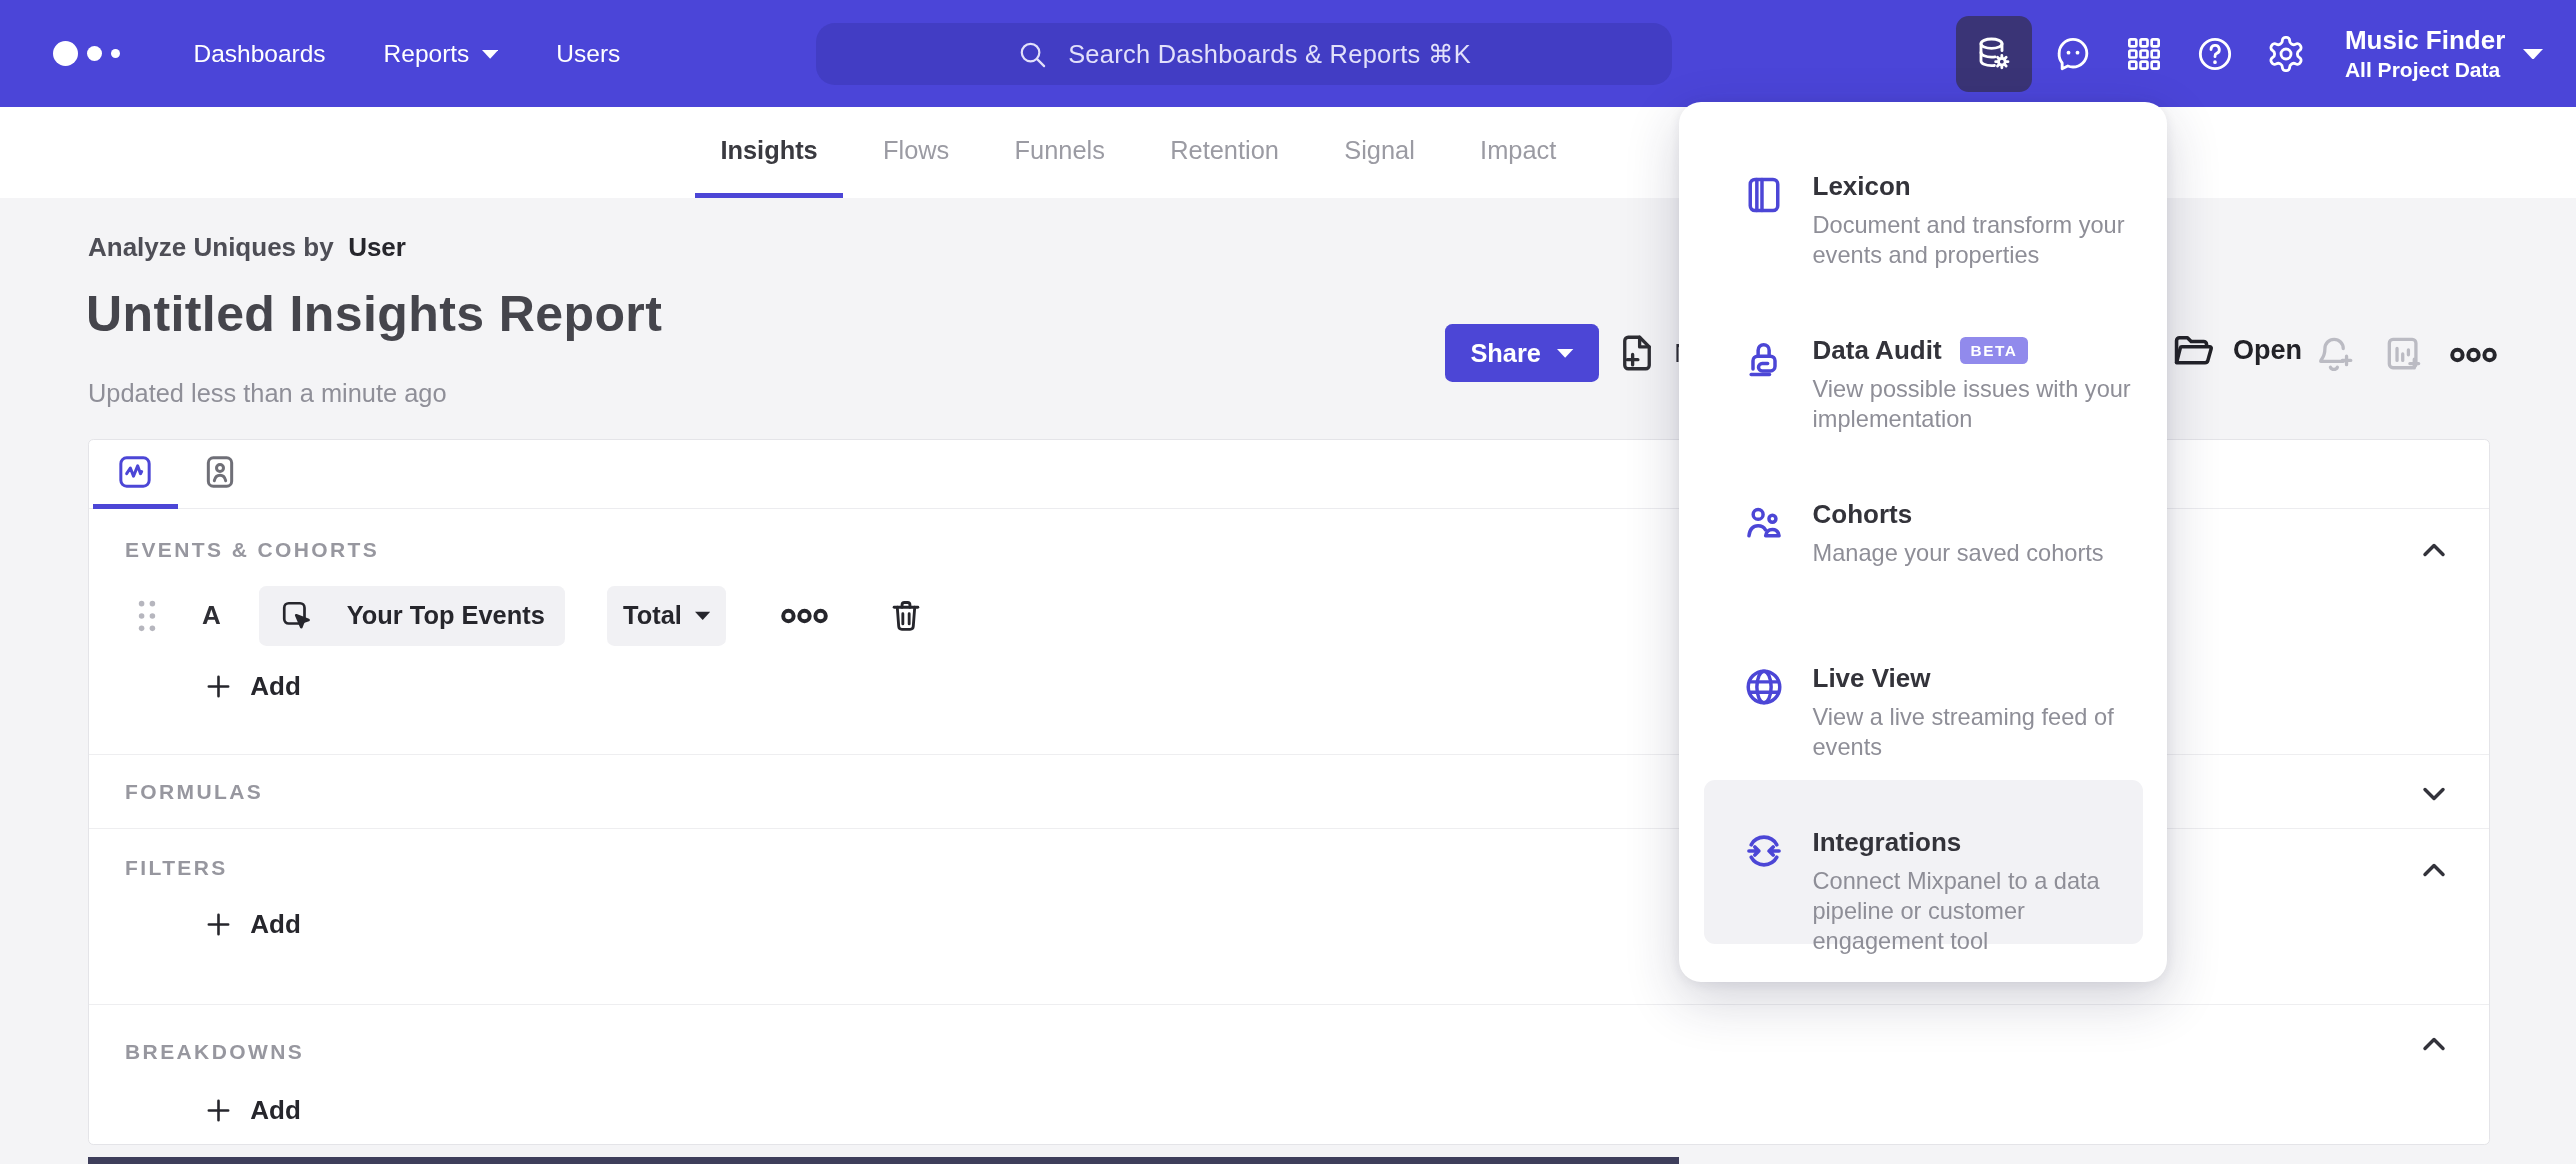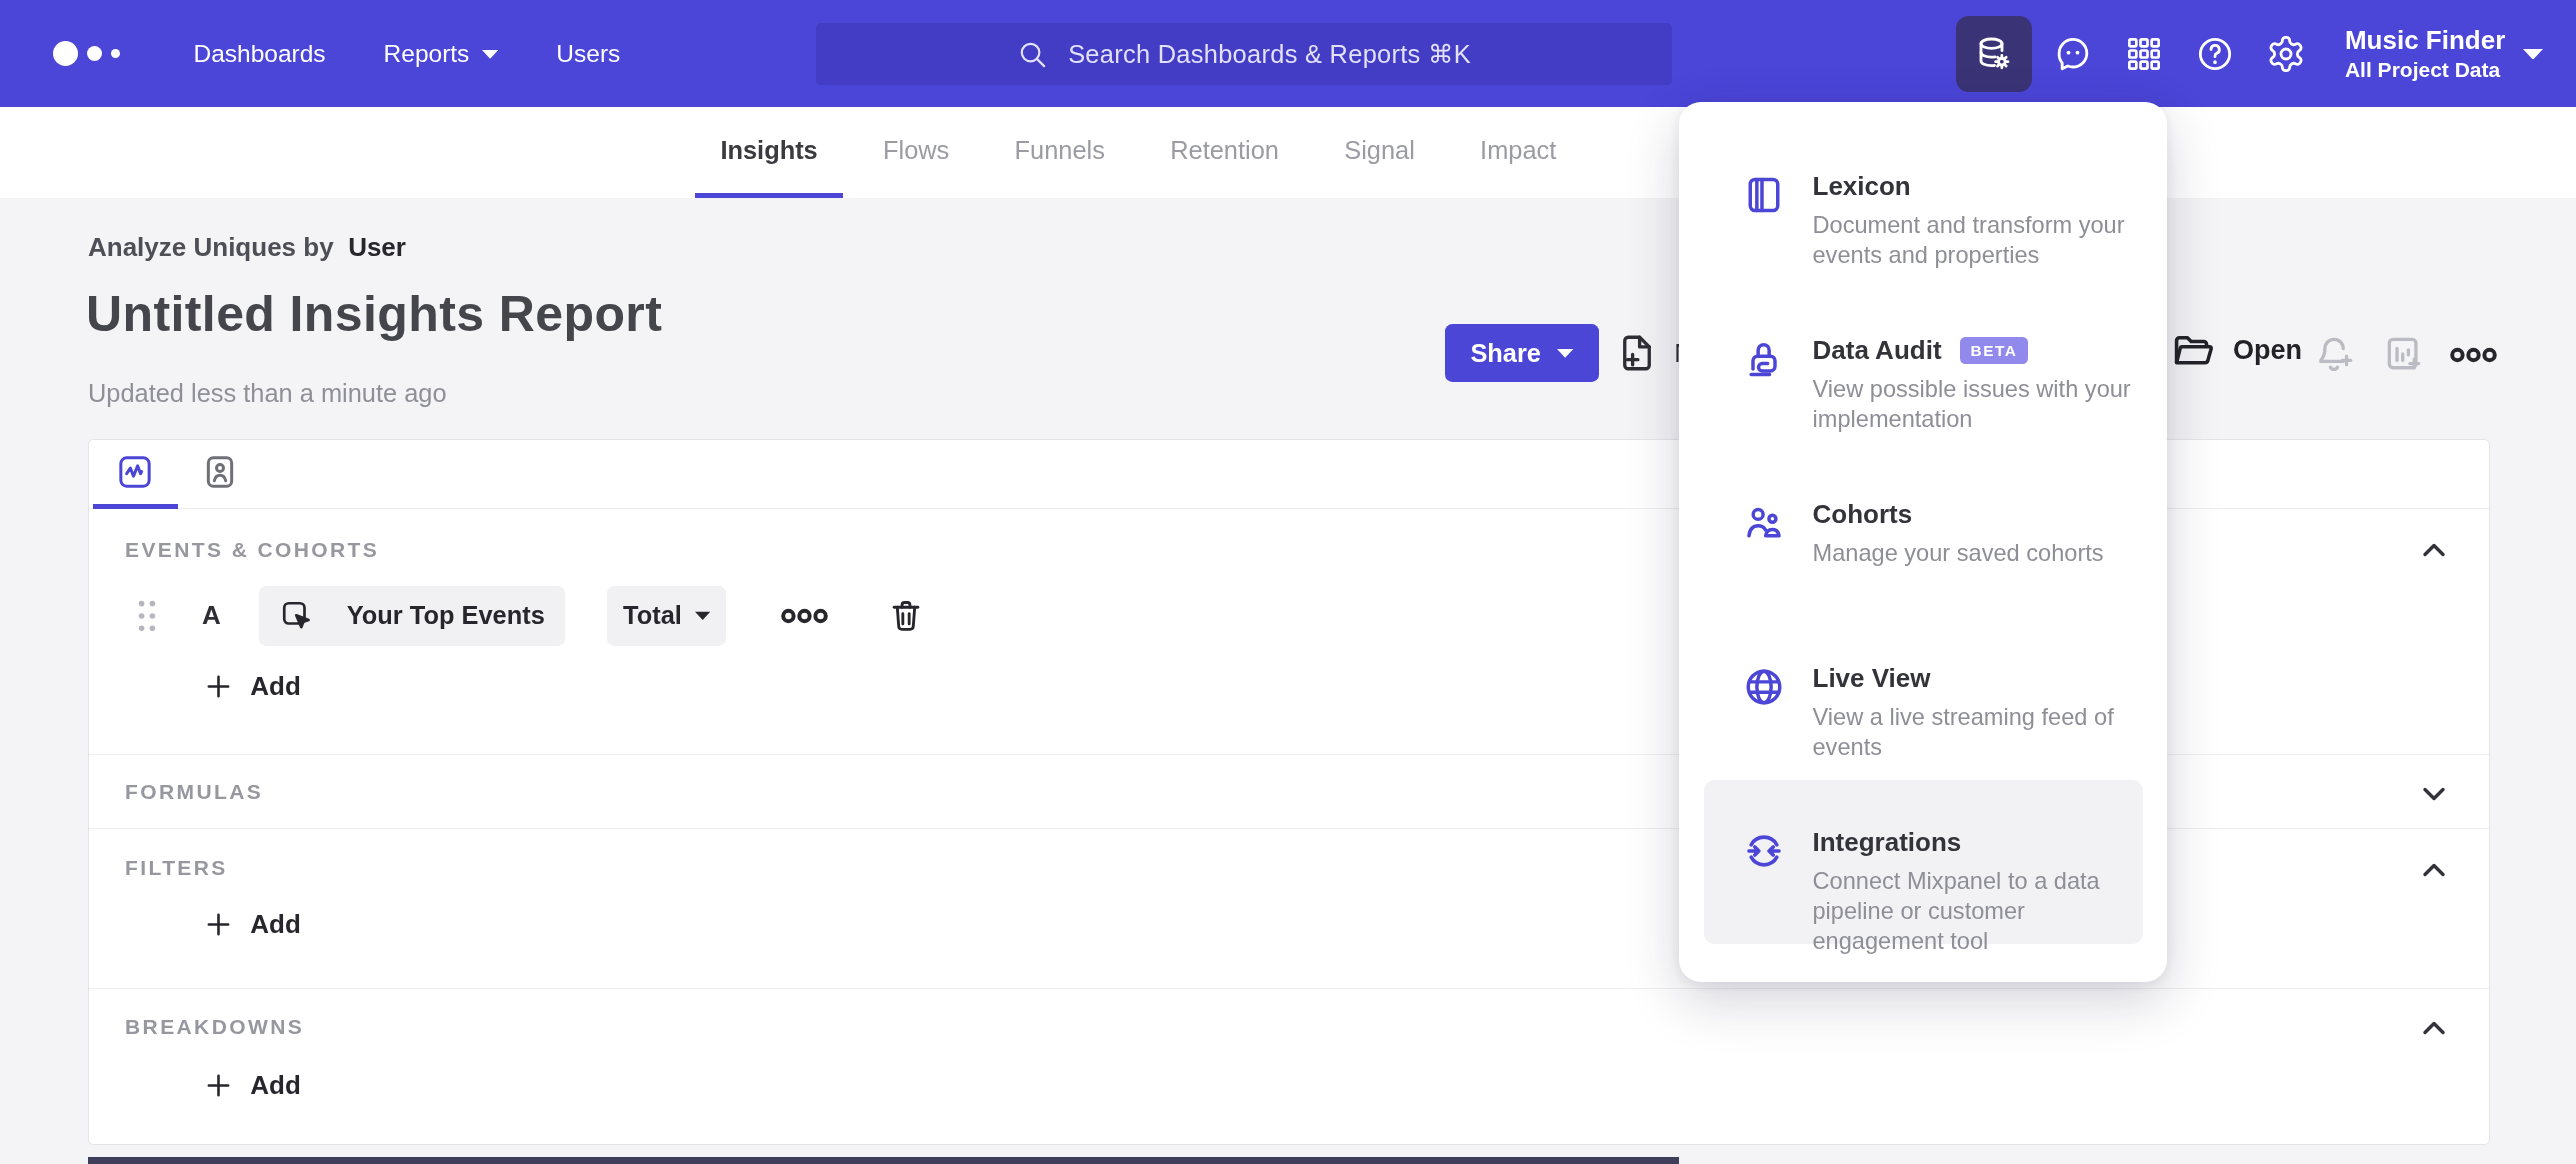--- a/index.html
+++ b/index.html
@@ -14,21 +14,21 @@
   
   .topnav { position:absolute; top:0; left:0; width:100%; height:107px; background:#4B45D8;
             display:flex; align-items:center; padding:0 40px; }
   .logo { display:flex; align-items:center; gap:9px; margin:0 73px 0 12.7px; }
   .logo i { display:block; border-radius:50%; background:#fff; }
   .logo .d1{width:25.4px;height:25.4px;} .logo .d2{width:15.4px;height:15.4px;} .logo .d3{width:9px;height:9px;}
   .nav-link { color:#fff; font-size:24.5px; font-weight:500; margin-right:58px;
               display:flex; align-items:center; gap:12.7px; cursor:pointer; }
   .caret { color:inherit; }
   .search { position:absolute; left:816px; top:23px; width:856px; height:62px; background:#423DC4;
-            border-radius:5px; display:flex; align-items:center; justify-content:center; gap:20px;
+            border-radius:19px; display:flex; align-items:center; justify-content:center; gap:20px;
             color:#E2E0FA; cursor:text; }
   .search svg { width:31px; height:31px; }
   .search span { font-size:25.4px; letter-spacing:0.3px; }
   .nav-right { position:absolute; right:25.4px; top:0; height:107px; display:flex; align-items:center; }
   .icon-btn { width:71px; height:87px; display:flex; align-items:center; justify-content:center;
               color:#fff; cursor:pointer; }
   .icon-btn svg { width:40px; height:40px; }
   .icon-btn.active { width:76px; height:76px; background:#3A3476; border-radius:12.7px; margin-right:5.4px; }
   .project { margin:0 7.3px 0 23.6px; color:#fff; cursor:pointer; display:flex; align-items:center; gap:18px; }
   .pname { font-size:26px; font-weight:700; line-height:33px; }
@@ -71,21 +71,21 @@
   .ptab { width:85px; display:flex; align-items:center; justify-content:center; color:#6F6F77;
           border-bottom:5.4px solid transparent; margin-bottom:-0.9px; cursor:pointer; }
   .ptab svg { width:40px; height:40px; }
   .ptab.active { color:#4C46D6; border-color:#4C46D6; }
 
   .section { position:relative; padding:0 36px; border-top:0.9px solid #EEEEF0; }
   .section.first { border-top:none; }
   #sec-events     { height:245px; padding-top:29px; }
   #sec-formulas   { height:74px;  padding-top:25.4px; }
   #sec-filters    { height:160px; padding-top:27px; }
-  #sec-breakdowns { height:156px; padding-top:26px; }
+  #sec-breakdowns { height:156px; padding-top:35px;margin-top:16px; }
   .sec-label { font-size:21px; letter-spacing:2.4px; font-weight:700; color:#97979F; }
   .chev { position:absolute; right:34px; width:42px; height:42px; color:#33333B; display:flex;
           align-items:center; justify-content:center; cursor:pointer; }
   .chev svg { width:36px; height:36px; }
   #sec-events .chev, #sec-filters .chev { top:20px; }
   #sec-formulas .chev, #sec-breakdowns .chev { top:18px; }
 
   .event-row { display:flex; align-items:center; margin-top:23.6px; height:60px; }
   .drag { margin-left:11px; color:#B6B6BE; cursor:grab; }
   .drag svg { width:22px; height:34px; }

